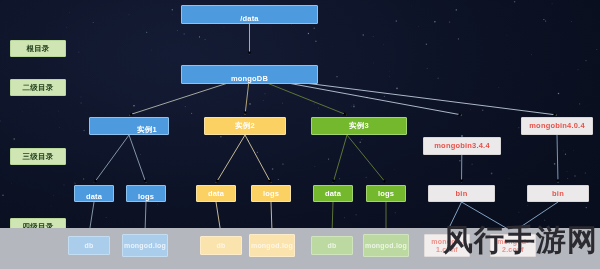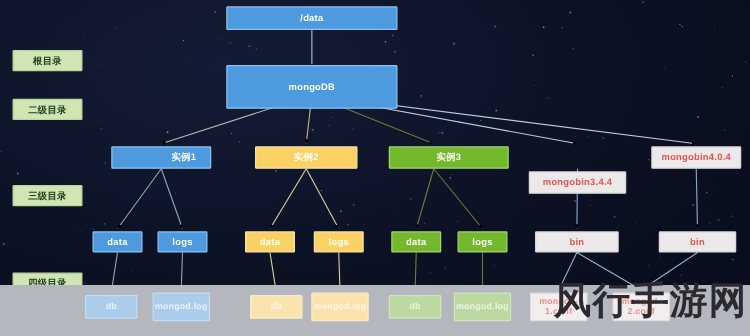--- a/index.html
+++ b/index.html
@@ -45,21 +45,21 @@
     color: #1d3a17;
     font-size: 7.5px;
     margin-top: 32px;
   }
   .lvl.dim {
     background: #e6f0d8;
     border-color: #dbe9c8;
     color: #9aa69a;
   }
   
-  .blue    { background:#4e9ade; border:1px solid #8dc2ee; color:#ffffff; font-size:7.5px; }
+  .blue    { background:#4e9ade; border:1px solid #8dc2ee; color:#ffffff; font-size:7.5px;align-items:flex-end; }
   .blue-lt { background:#a9cdea; border:1px solid #c3ddf3; color:#e9f3fc; font-size:7px; }
   .yellow  { background:#fbd164; border:1px solid #f6e2a6; color:#ffffff; font-size:7.5px; }
   .yellow-lt{ background:#fbe3ae; border:1px solid #fcecca; color:#fdf6e4; font-size:7px; }
   .green   { background:#74b82e; border:1px solid #a4d472; color:#ffffff; font-size:7.5px; }
   .green-lt{ background:#bcd9a2; border:1px solid #d0e5bd; color:#ecf5e3; font-size:7px; }
   .grey    { background:#ebe9ea; border:1px solid #d9d6d7; color:#e8534a; font-size:7.5px; }
   .grey-lt { background:#f3eeee; border:1px solid #e3dcdc; color:#ef8e86; font-size:7px; }
 
   
   #band {
@@ -287,21 +287,21 @@
         <span>四级目录</span>
       </div>
       <div class="node lvl dim" style="left: 10px; top: 237px; width: 56px; height: 17px;">
         <span>五级目录</span>
       </div>
     </div>
   <div id="nodes">
       <div class="node blue" style="left: 181px; top: 5px; width: 137px; height: 19px;">
         <span>/data</span>
       </div>
-      <div class="node blue" style="left: 181px; top: 52px; width: 137px; height: 35px;">
+      <div class="node blue" style="left: 181px; top: 65px; width: 137px; height: 19px;">
         <span>mongoDB</span>
       </div>
       <div class="node blue" style="left: 89px; top: 117px; width: 80px; height: 18px; padding-left: 36px;">
         <span>实例1</span>
       </div>
       <div class="node yellow" style="left: 204px; top: 117px; width: 82px; height: 18px;">
         <span>实例2</span>
       </div>
       <div class="node green" style="left: 311px; top: 117px; width: 96px; height: 18px;">
         <span>实例3</span>

